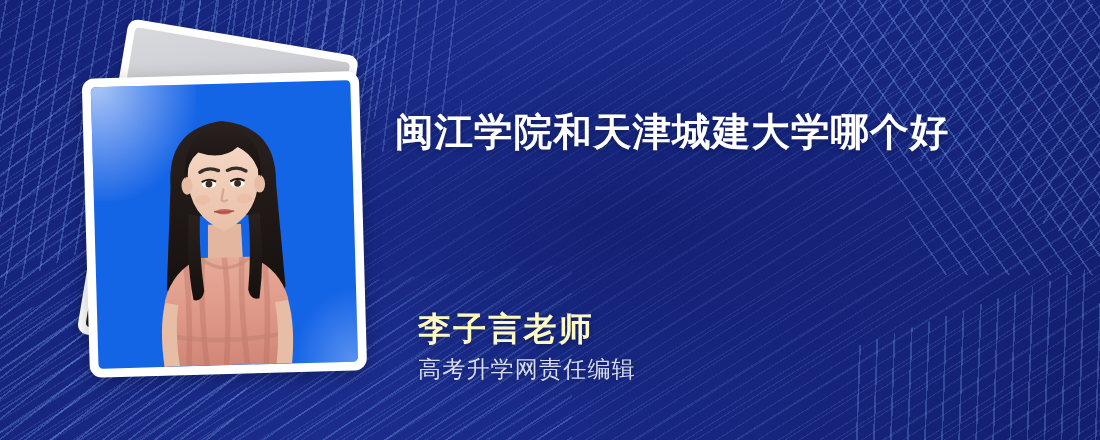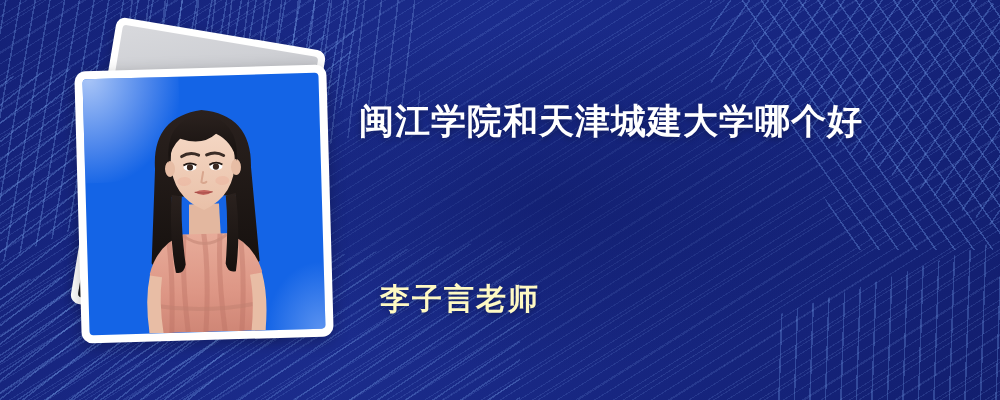--- a/index.html
+++ b/index.html
@@ -279,14 +279,15 @@
 
           <path d="M62 198 Q56 222 60 256 L74 256 Q70 224 74 200 Z" fill="#e8bda5"></path>
           <path d="M174 198 Q180 222 176 256 L162 256 Q166 224 162 200 Z" fill="#e8bda5"></path>
         </svg>
       </div>
     </div>
   </div>
 
   <div class="title">闽江学院和天津城建大学哪个好</div>
   <div class="author">李子言老师</div>
+  <div class="role">高考升学网责任编辑</div>
 
 </div>
 
 </body></html>

